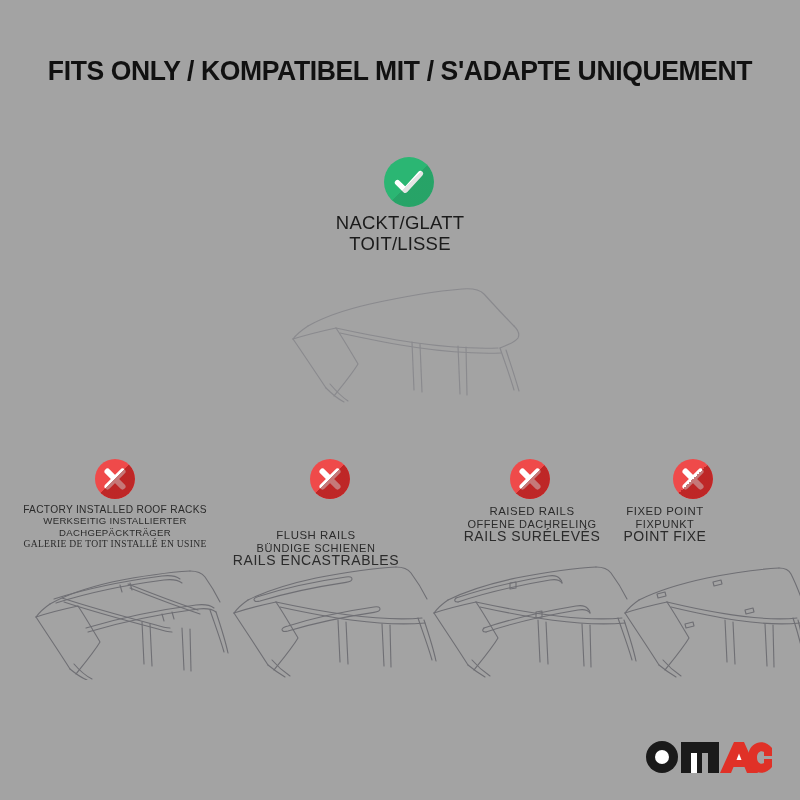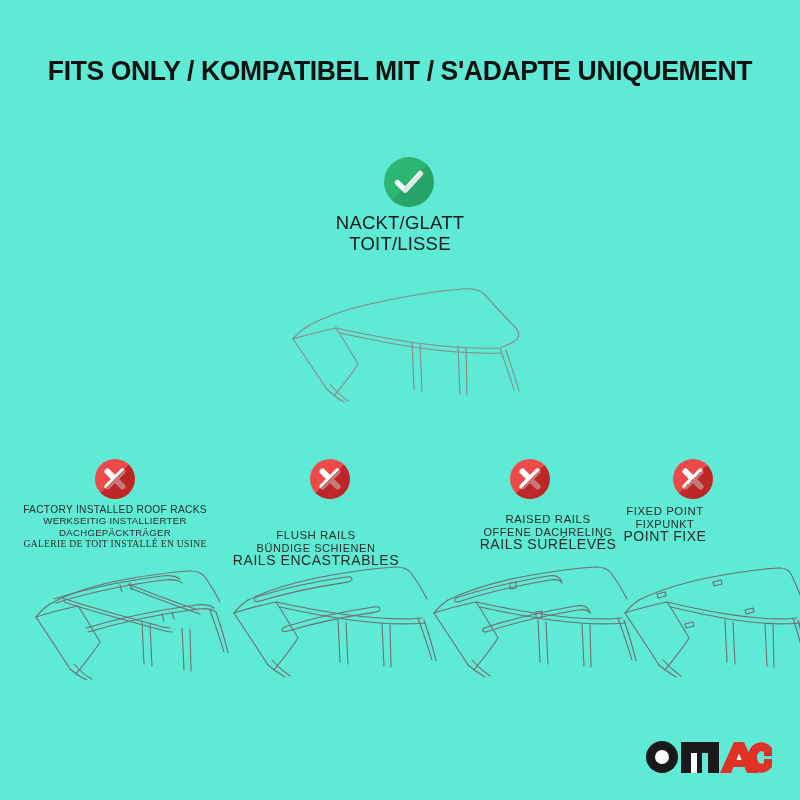--- a/index.html
+++ b/index.html
@@ -5,21 +5,21 @@
   * { margin:0; padding:0; box-sizing:border-box; }
   html, body {
     width:800px; height:800px;
     background:#ffffff;
     font-family:"Liberation Sans", sans-serif;
     overflow:hidden;
   }
   #page {
     position:relative;
     width:800px; height:800px;
-    background:#5eead4;
+    background:#a3a3a3;
   }
 
   
   .title {
     position:absolute;
     left:0; top:55px;
     width:800px;
     text-align:center;
     font-weight:bold;
     font-size:27.5px;
@@ -251,21 +251,21 @@
   <div class="icon-badge x-badge" style="left:510px; top:459px; width:40px; height:40px;">
     <svg width="40" height="40" viewBox="0 0 40 40">
       <g stroke="#ffffff" stroke-width="6" stroke-linecap="round">
         <line x1="12.5" y1="12.5" x2="27.5" y2="27.5"></line>
         <line x1="27.5" y1="12.5" x2="12.5" y2="27.5"></line>
       </g>
     </svg>
     <div class="shadow"></div>
   </div>
 
-  <div class="no-label" style="left:452px; top:505px; width:192px;margin-top:8px;">
+  <div class="no-label" style="left:436px; top:505px; width:192px;">
     <div class="l1">RAISED RAILS</div>
     <div class="l2">OFFENE DACHRELING</div>
     <div class="l3">RAILS SURÉLEVÉS</div>
   </div>
 
   <div class="car" style="left:426px; top:552px;">
     <svg width="214" height="128" viewBox="0 0 214 128">
       <g fill="none" stroke="#6f6f74" stroke-width="1.1" stroke-linecap="round" stroke-linejoin="round">
         <path d="M22 48 C38 40 62 32 90 26 C122 20 152 16 170 15"></path>
         <path d="M170 15 C178 15 182 17 185 21 C191 29 197 39 201 47"></path>

